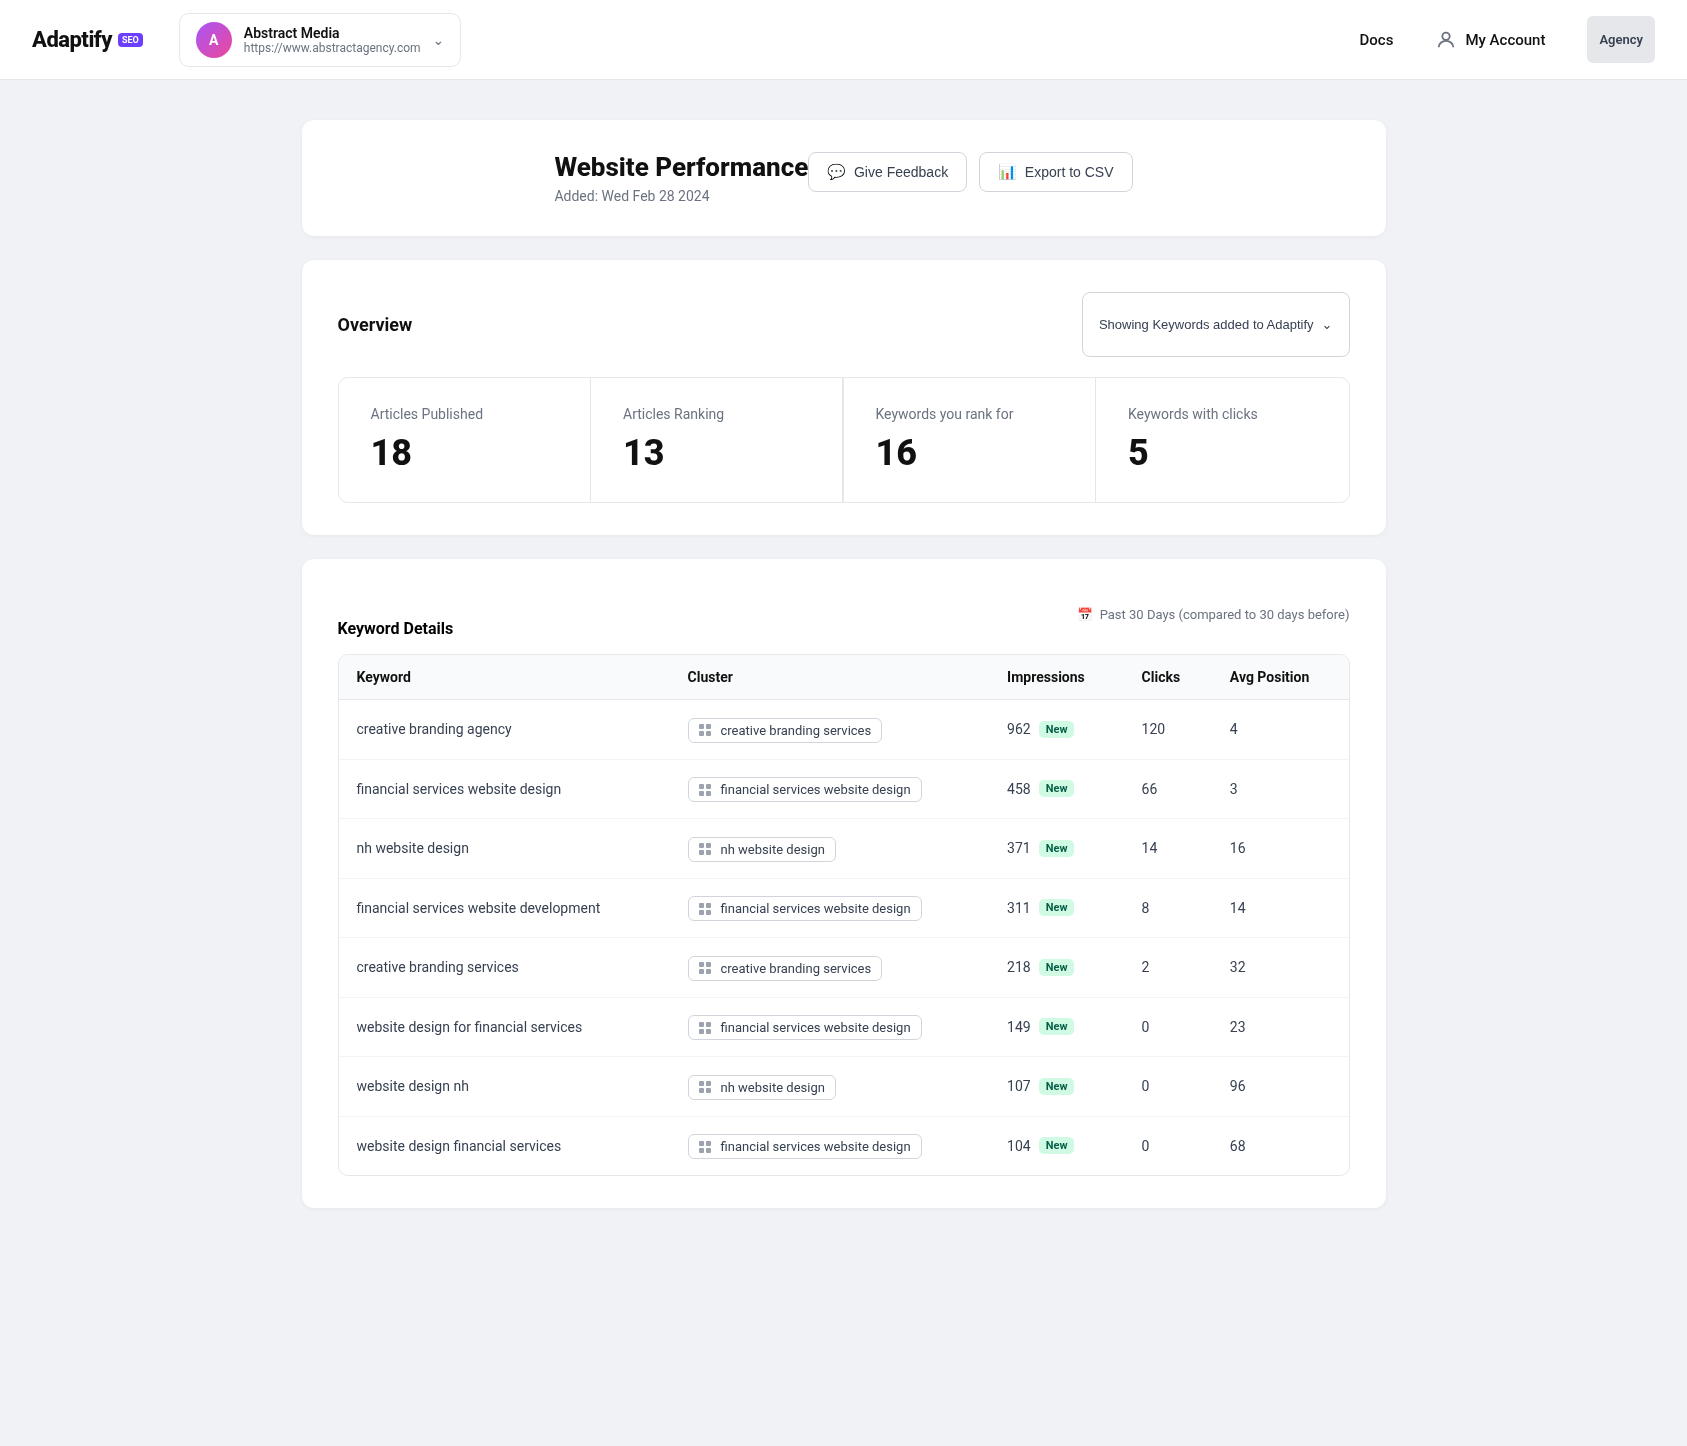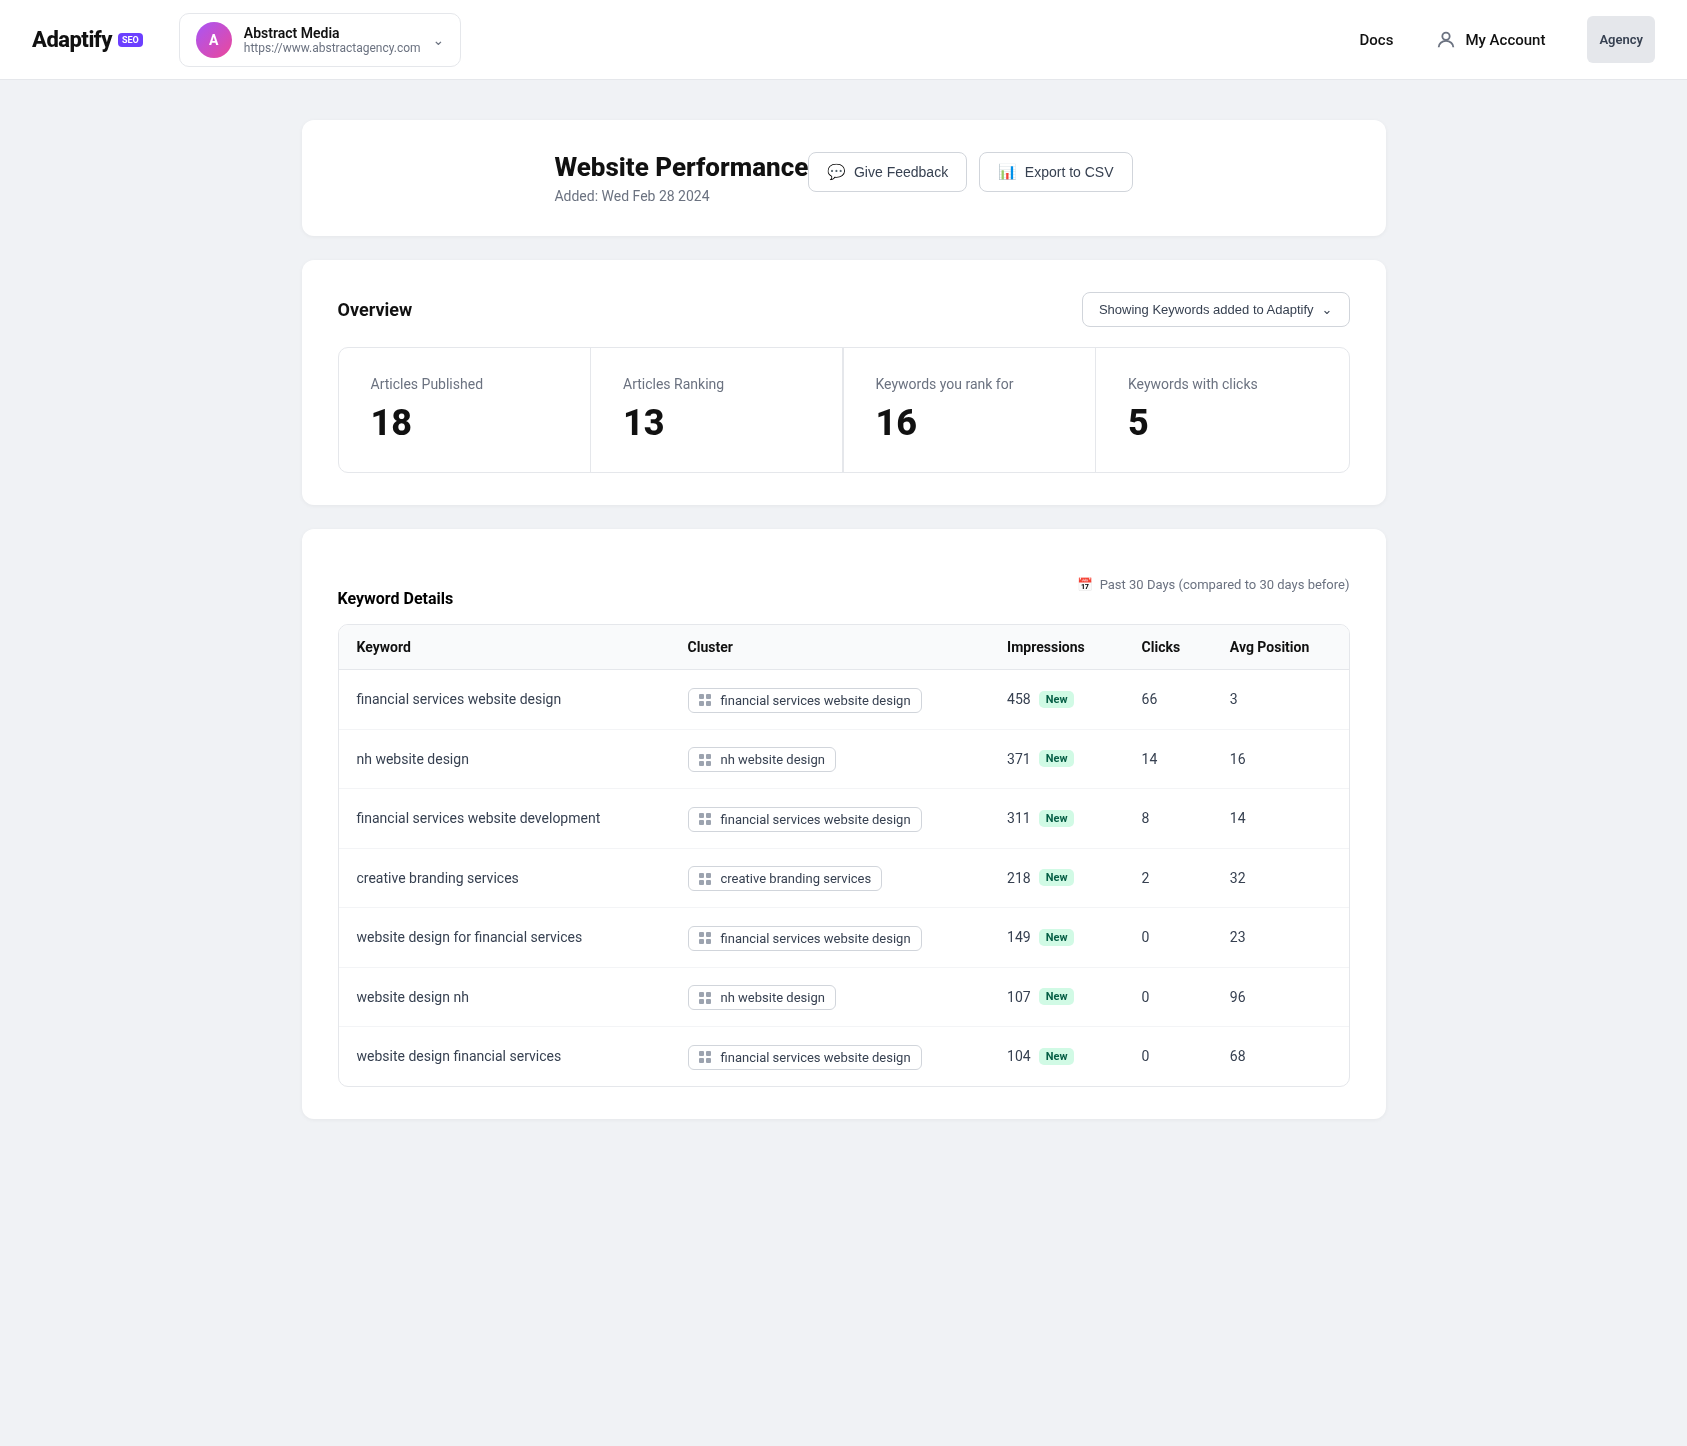--- a/index.html
+++ b/index.html
@@ -175,21 +175,21 @@
       font-size: 18px;
       font-weight: 700;
       color: #111;
     }
     .dropdown-btn {
       display: flex;
       align-items: center;
       gap: 8px;
       border: 1.5px solid #d1d5db;
       border-radius: 8px;
-      padding: 9px 16px;
+      padding: 24px 16px;
       font-size: 13px;
       font-weight: 500;
       color: #374151;
       background: #fff;
       cursor: pointer;
     }
     .stats-grid {
       display: grid;
       grid-template-columns: 1fr 1fr 1fr 1fr;
       gap: 0;
@@ -394,20 +394,42 @@
         <thead>
           <tr>
             <th>Keyword</th>
             <th>Cluster</th>
             <th>Impressions</th>
             <th>Clicks</th>
             <th>Avg Position</th>
           </tr>
         </thead>
         <tbody id="kw-tbody">
+        <tr>
+      <td>creative branding agency</td>
+      <td>
+        <span class="cluster-chip">
+          <span class="cluster-dots">
+            <span></span>
+                    <span></span>
+                    <span></span>
+                    <span></span>
+          </span>
+          creative branding services
+        </span>
+      </td>
+      <td>
+        <span class="impressions-cell">
+          <span>962</span>
+          <span class="new-badge">New</span>
+        </span>
+      </td>
+      <td>120</td>
+      <td>4</td>
+    </tr>
             <tr>
       <td>financial services website design</td>
       <td>
         <span class="cluster-chip">
           <span class="cluster-dots">
             <span></span>
                     <span></span>
                     <span></span>
                     <span></span>
           </span>

